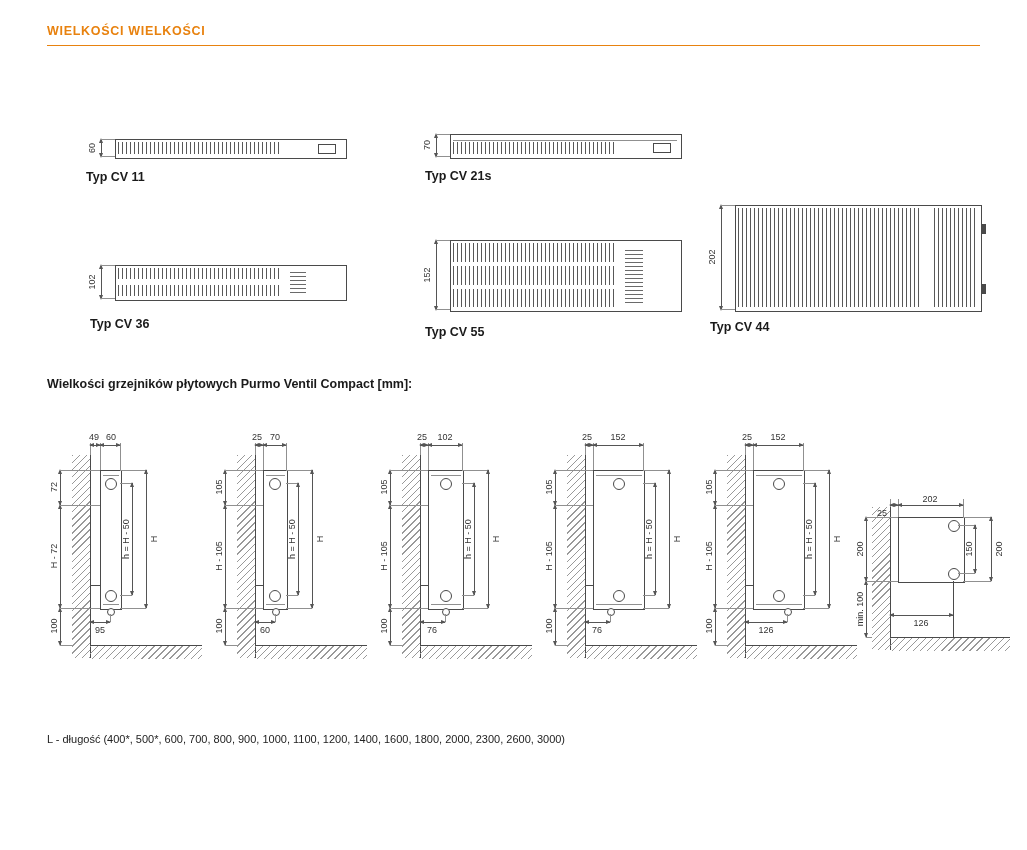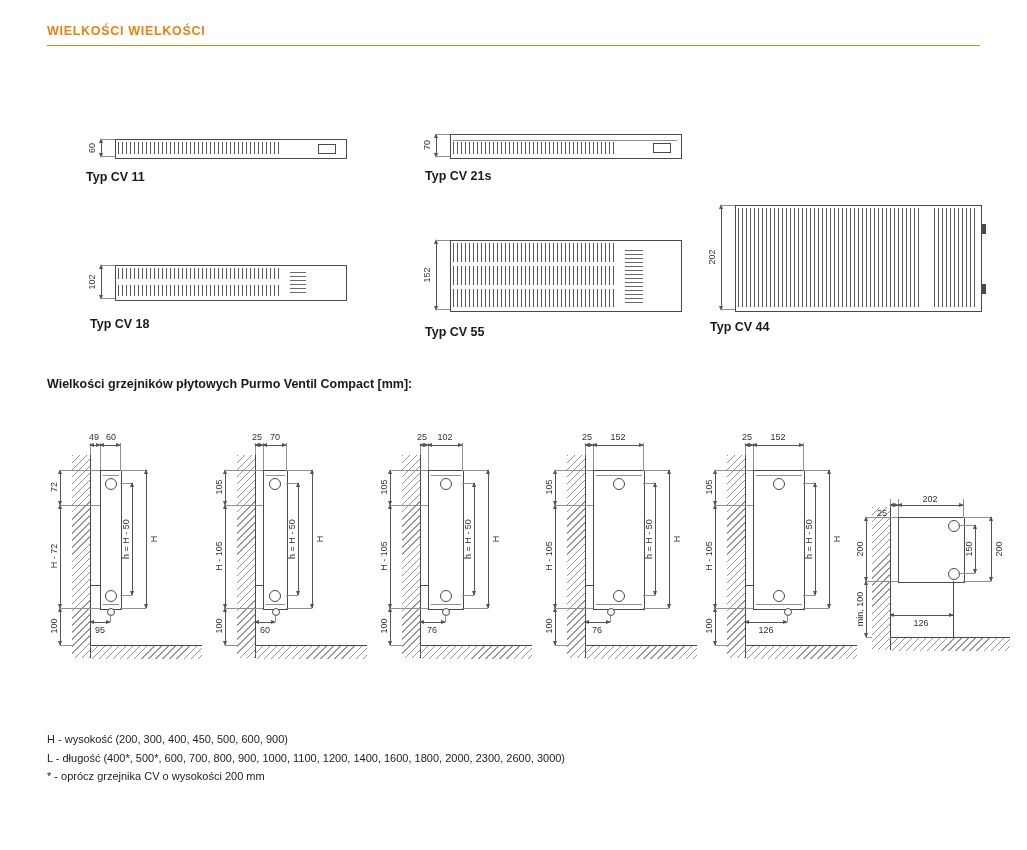--- a/index.html
+++ b/index.html
@@ -68,21 +68,21 @@
 <div class="abs" style="left:85px;top:255px;width:270px;height:85px">
   <div class="abs dimv" style="left:16px;top:10px;height:34px"></div>
   <div class="abs ext" style="left:16px;top:10px;width:14px;height:1px"></div>
   <div class="abs ext" style="left:16px;top:43px;width:14px;height:1px"></div>
   <div class="abs lbl vlbl" style="left:7px;top:27px">102</div>
   <div class="abs draw" style="left:30px;top:10px;width:230px;height:34px">
     <div class="abs fins" style="left:2px;top:2px;width:164px;height:11px"></div>
     <div class="abs fins" style="left:2px;top:19px;width:164px;height:11px"></div>
     <div class="abs coil" style="left:174px;top:5px;width:16px;height:22px"></div>
   </div>
-  <div class="abs cs-label" style="left:5px;top:62px">Typ CV 18</div>
+  <div class="abs cs-label" style="left:5px;top:62px">Typ CV 36</div>
 </div>
 
 <div class="abs" style="left:420px;top:230px;width:270px;height:105px">
   <div class="abs dimv" style="left:16px;top:10px;height:70px"></div>
   <div class="abs ext" style="left:16px;top:10px;width:14px;height:1px"></div>
   <div class="abs ext" style="left:16px;top:79px;width:14px;height:1px"></div>
   <div class="abs lbl vlbl" style="left:7px;top:45px">152</div>
   <div class="abs draw" style="left:30px;top:10px;width:230px;height:70px">
     <div class="abs fins" style="left:2px;top:2px;width:164px;height:19px"></div>
     <div class="abs fins" style="left:2px;top:25px;width:164px;height:19px"></div>
@@ -340,16 +340,14 @@
   <div class="abs lbl vlbl" style="left:111px;top:54px">150</div>
   <div class="abs ext" style="left:105px;top:22px;width:28px;height:1px"></div>
   <div class="abs ext" style="left:105px;top:86px;width:28px;height:1px"></div>
   <div class="abs dimv" style="left:133px;top:22px;height:64px"></div>
   <div class="abs lbl vlbl" style="left:141px;top:54px">200</div>
   <div class="abs dimh" style="left:32px;top:120px;width:63px"></div>
   <div class="abs lbl hlbl" style="left:63px;top:128px">126</div>
 </div>
 
 <div class="abs legend">
-  <div>H - wysokość (200, 300, 400, 450, 500, 600, 900)</div>
   <div>L - długość (400*, 500*, 600, 700, 800, 900, 1000, 1100, 1200, 1400, 1600, 1800, 2000, 2300, 2600, 3000)</div>
-  <div>* - oprócz grzejnika CV o wysokości 200 mm</div>
 </div>
 
 </body></html>

